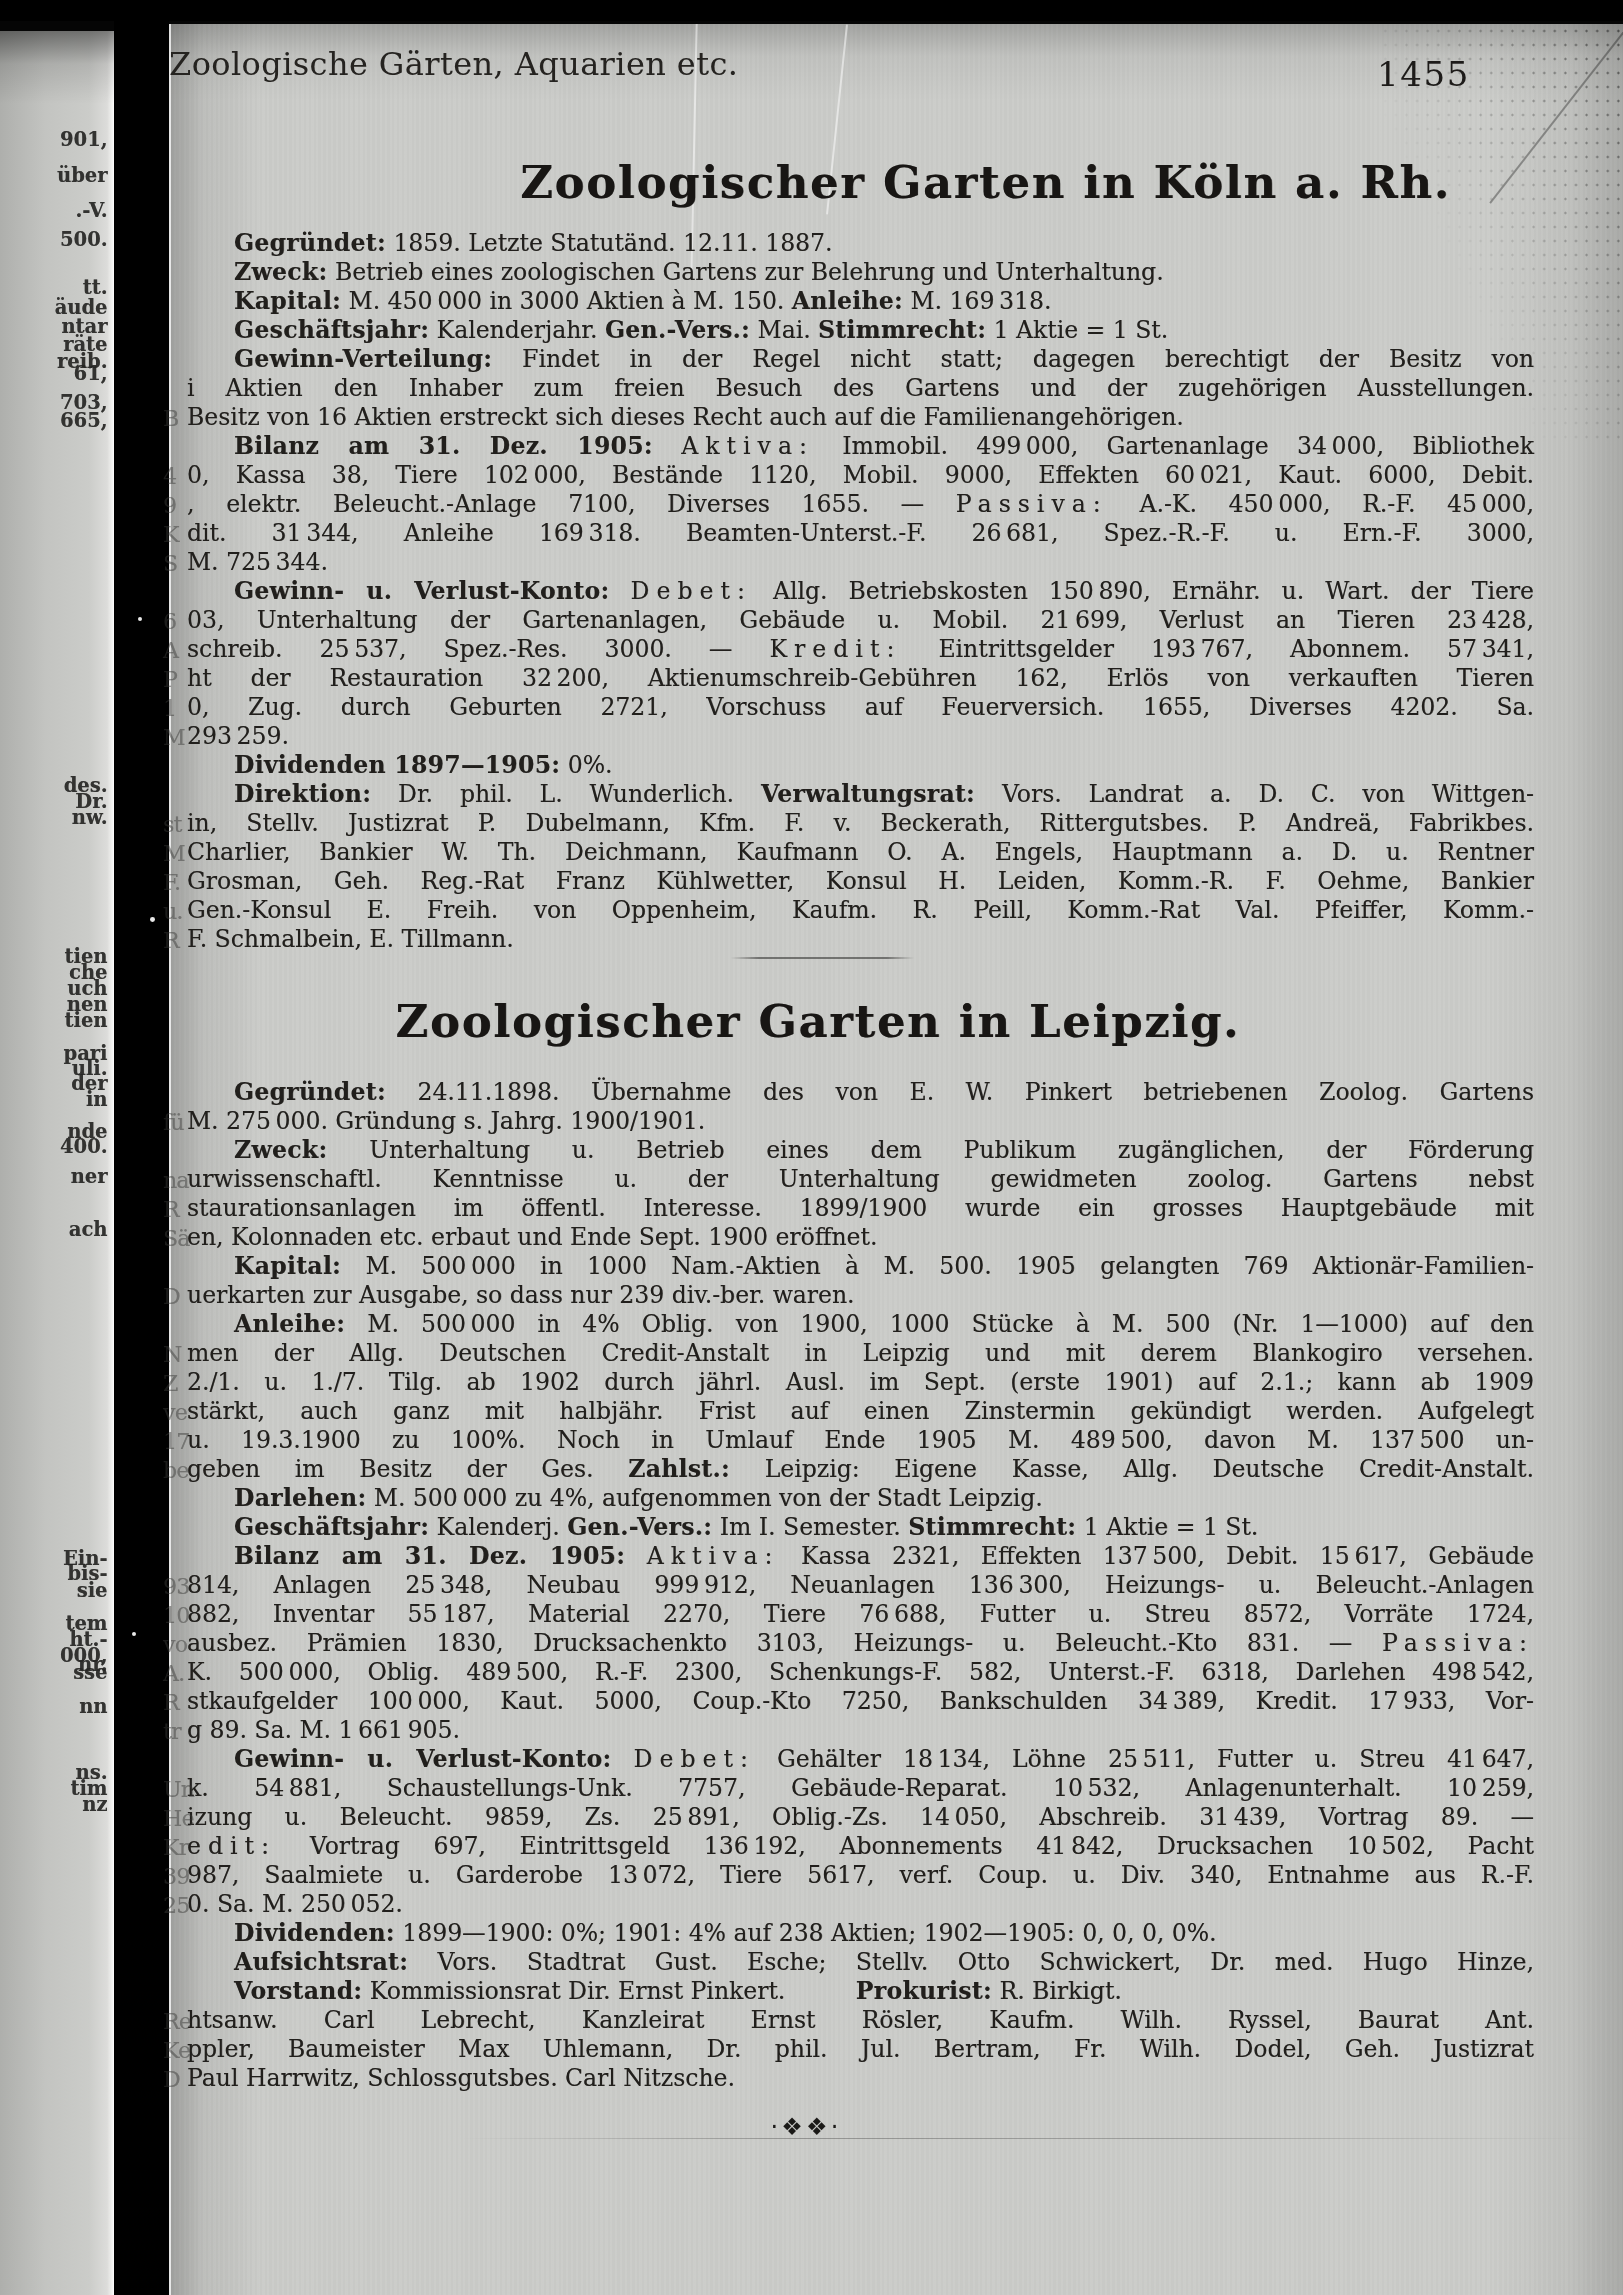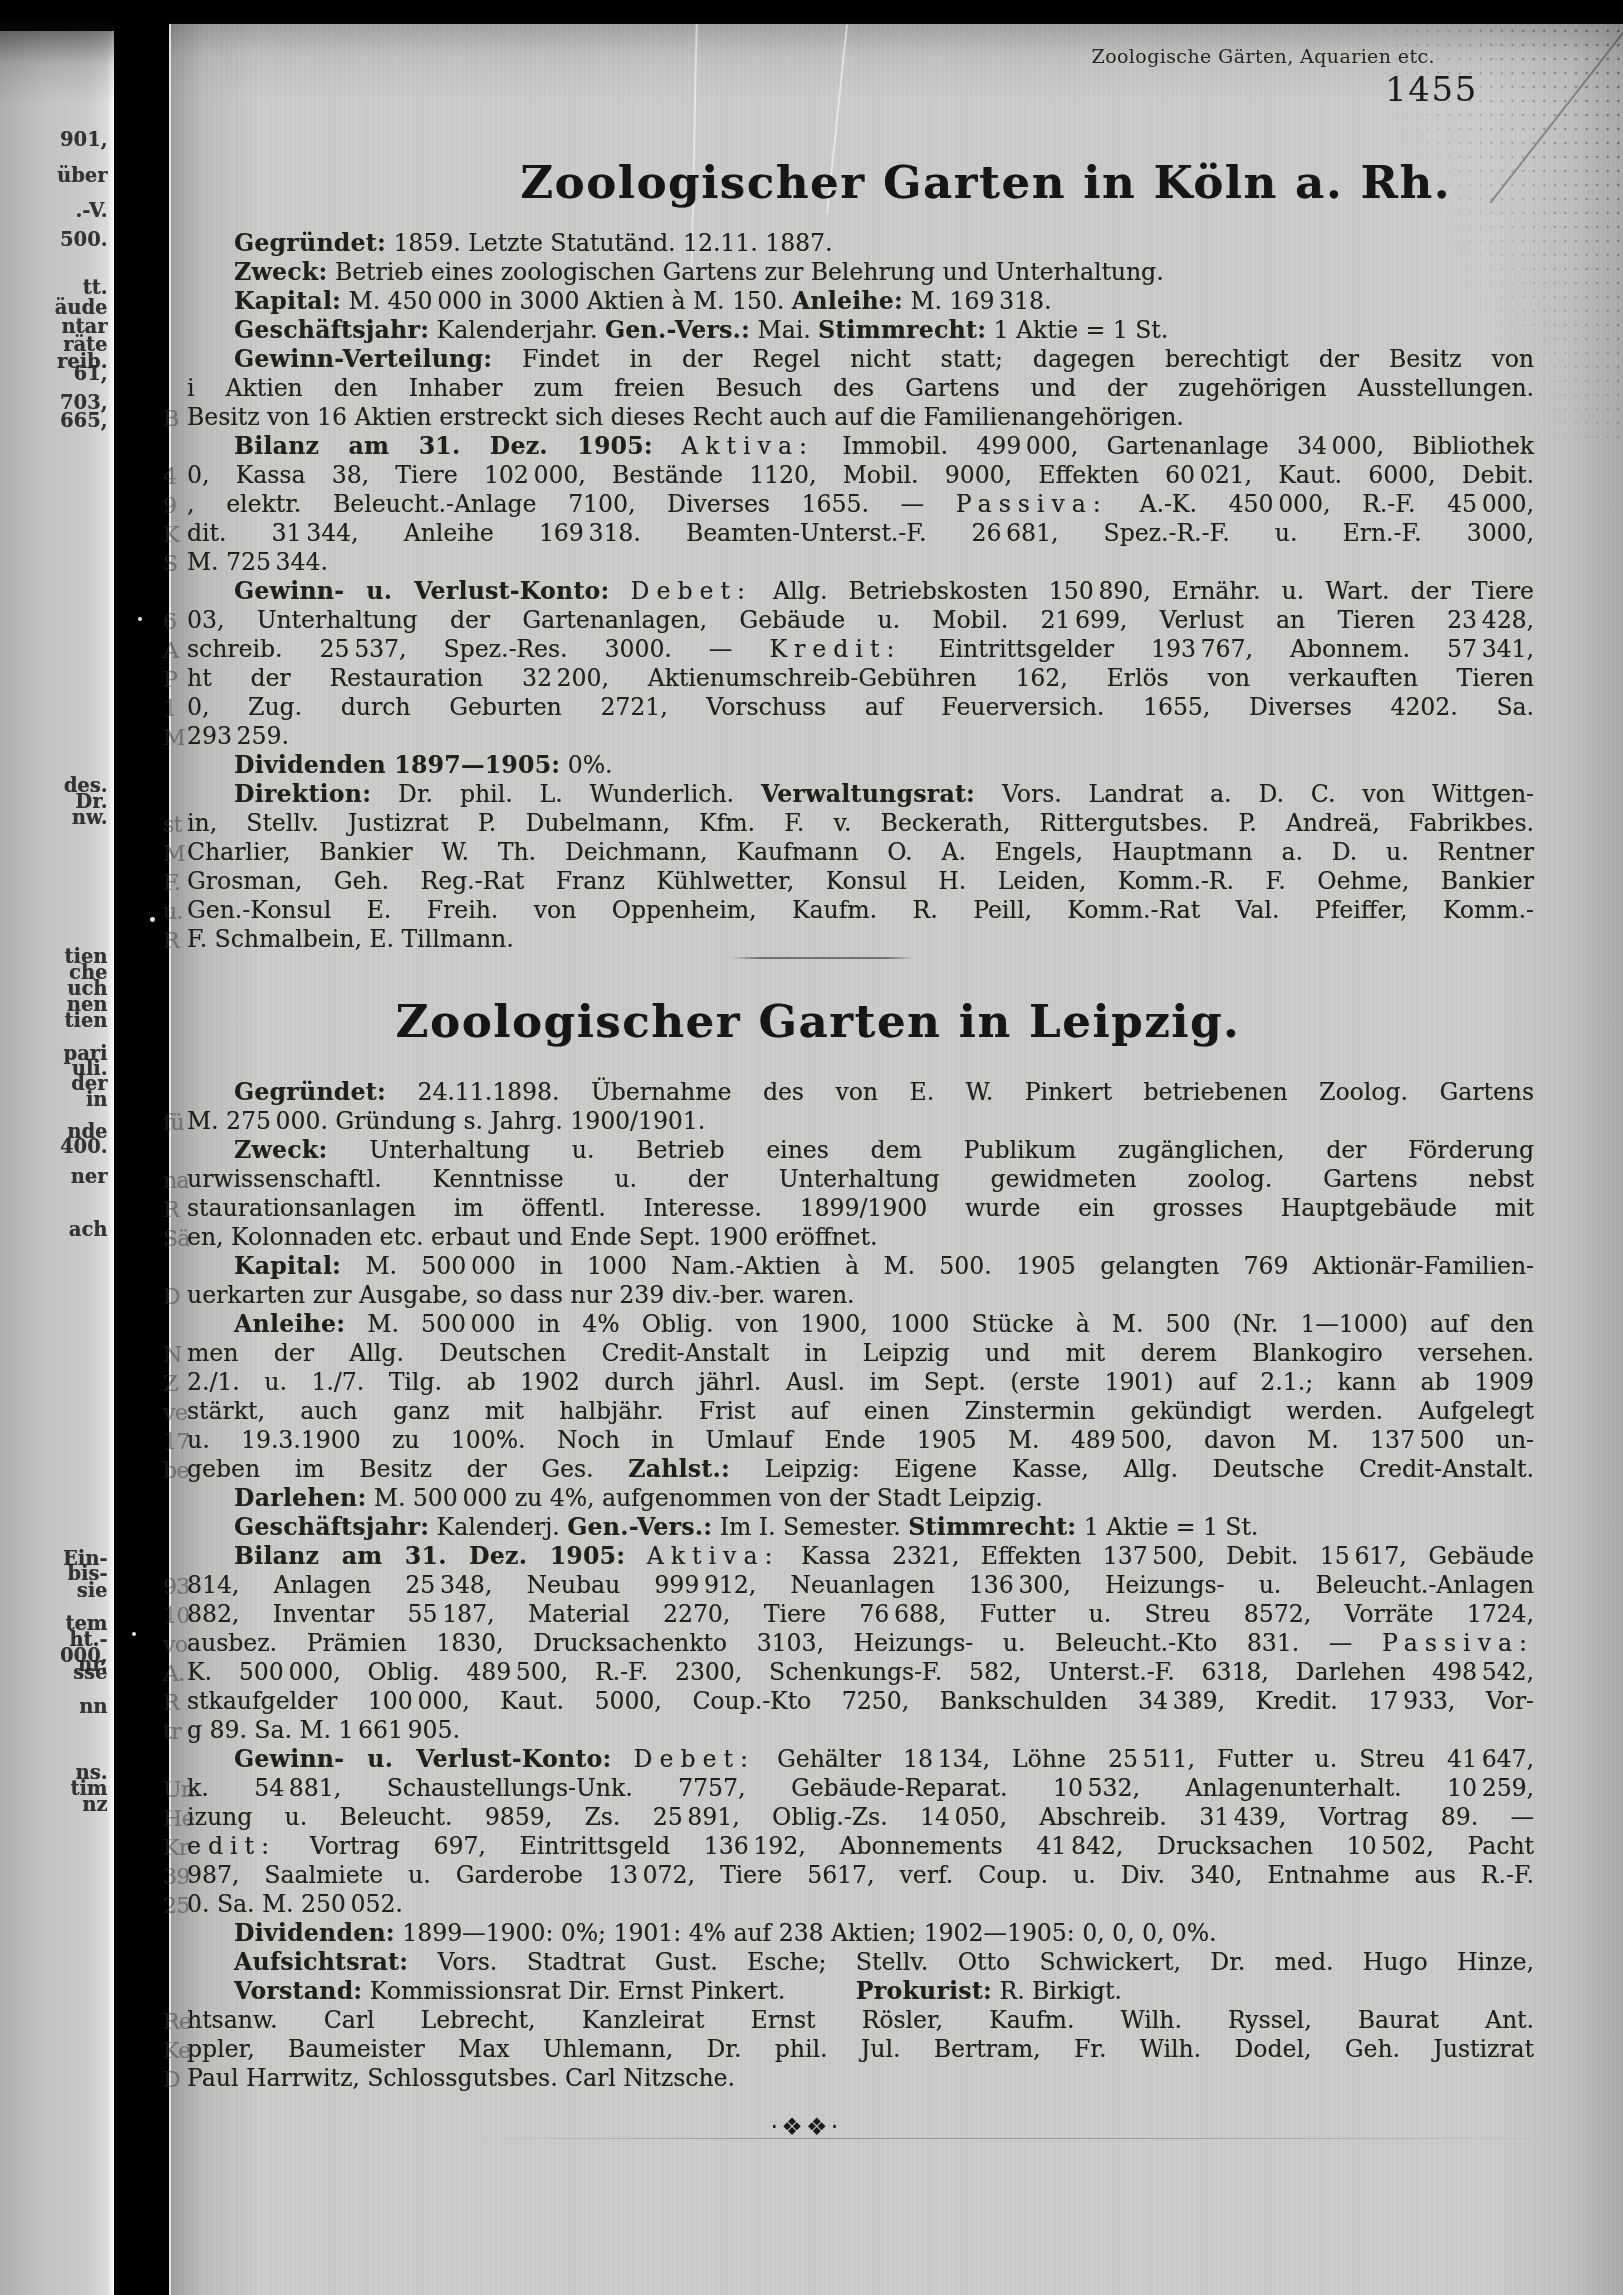--- a/index.html
+++ b/index.html
@@ -39,23 +39,23 @@
   #speckle-corner{position:absolute;right:0;top:0;width:244px;height:422px;
     background-image:radial-gradient(rgba(0,0,0,.55) 0.8px,transparent 1.3px);
     background-size:10.6px 14px;
     -webkit-mask-image:linear-gradient(245deg,rgba(0,0,0,.9),transparent 65%);
     mask-image:linear-gradient(245deg,rgba(0,0,0,.9),transparent 65%);}
   .scratch{position:absolute;background:rgba(255,255,255,.5);}
   #scratch-1{left:524px;top:0;width:1.6px;height:256px;transform:rotate(1.2deg);}
   #scratch-2{left:667px;top:0;width:1.6px;height:191px;transform:rotate(6deg);border-radius:1.6px;}
   #scratch-3{right:63px;top:-24px;width:1.6px;height:227px;background:rgba(0,0,0,.32);transform:rotate(38deg);}
   
-  .runhead{position:absolute;left:0;top:21px;width:1266px;text-align:right;
-    font-size:19px;letter-spacing:0.4px;color:#252320;}
-  .pagenum{position:absolute;left:1208px;top:45px;font-size:34px;letter-spacing:1.6px;color:#1d1b19;margin-left:8px;}
+  .runhead{position:absolute;left:0;top:21px;width:1266px;text-align:left;
+    font-size:32px;letter-spacing:0.4px;color:#252320;}
+  .pagenum{position:absolute;left:1208px;top:30px;font-size:34px;letter-spacing:1.6px;color:#1d1b19;}
   
   .sec-title{position:absolute;left:16px;width:1266px;text-align:center;
     font-size:45px;font-weight:bold;letter-spacing:1.6px;color:#181614;
     text-shadow:0.4px 0.4px 0.5px rgba(20,18,16,.45);}
   #title-koeln{top:132px;text-align:right;}
   #title-leipzig{top:971px;}
   
   .textblock{position:absolute;left:18px;width:1347px;font-size:23.5px;color:var(--ink,#211f1c);}
   #koeln-lines{top:205px;}
   #leipzig-lines{top:1054px;}

